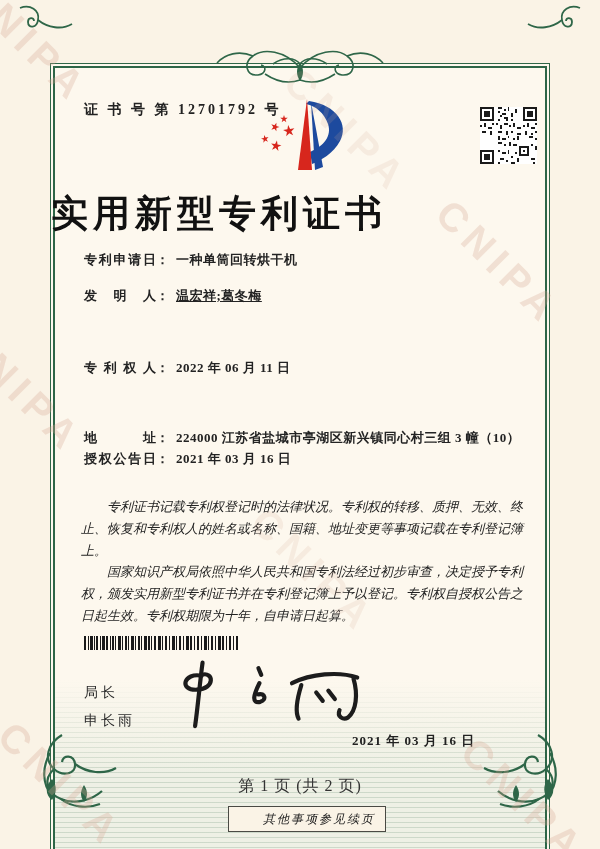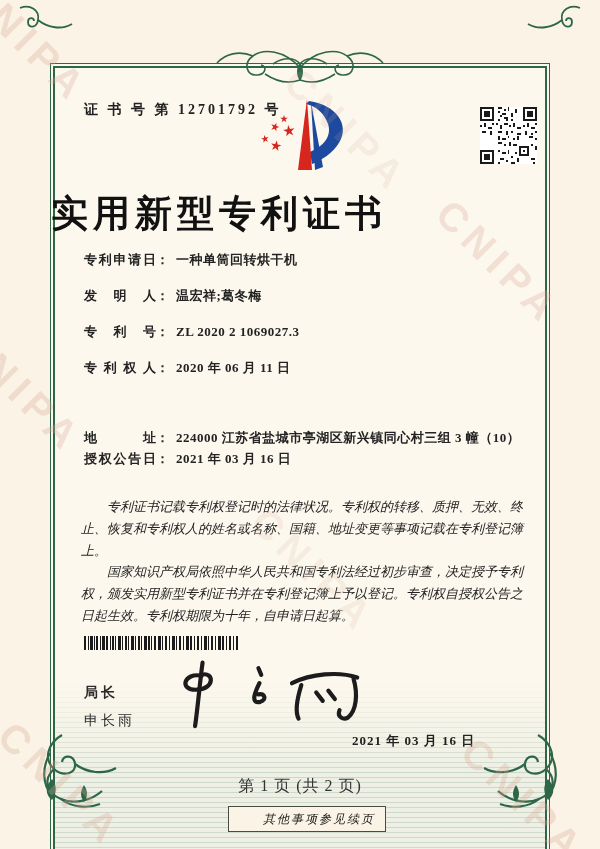--- a/index.html
+++ b/index.html
@@ -45,21 +45,21 @@
   
   .legal { position:absolute; left:30px; top:432px; width:442px; font-size:13px; line-height:1.68;
            color:#222; text-align:justify; font-style:italic; }
   .legal p { text-indent:2em; }
 
   
   .barcode { position:absolute; left:33px; top:572px; width:156px; height:14px; }
 
   
   .sig-title { position:absolute; left:33px; top:620px; font-family:"Liberation Sans","DejaVu Sans",sans-serif;
-               font-size:14px; font-weight:bold; color:#2b2b2b; letter-spacing:3px; }
+               font-size:14px; font-weight:normal; color:#2b2b2b; letter-spacing:3px; }
   .sig-name  { position:absolute; left:33px; top:648px; font-family:"Liberation Sans","DejaVu Sans",sans-serif;
                font-size:14px; font-weight:normal; color:#2b2b2b; letter-spacing:3px; }
   .sig-script { position:absolute; left:118px; top:588px; width:205px; height:95px; }
   .grant-date { position:absolute; left:255px; top:668px; width:215px; text-align:center;
                 font-size:13px; font-weight:bold; color:#222; letter-spacing:1px; }
 
   
   .page-info { position:absolute; left:0; top:712px; width:100%; text-align:center; font-size:16px;
                color:#333; letter-spacing:1px; }
   .cont-box { position:absolute; left:228px; top:806px; width:158px; height:26px; z-index:5;
@@ -193,28 +193,25 @@
           <rect x="21" y="21" width="3" height="3" fill="#ffffff"></rect>
             <rect x="22" y="22" width="1" height="1" fill="#1a1a1a"></rect>
         </svg>
       </div>
 
       <div class="title">实用新型专利证书</div>
 
       <div class="field-row" style="top:187px;">
         <span class="flabel">专利申请日</span><span class="fcolon">：</span><span class="fvalue">一种单筒回转烘干机</span>
       </div>
-      <div class="field-row" style="top:223px;">
+      <div class="field-row" style="top:223px;text-decoration:underline;">
         <span class="flabel">发明人</span><span class="fcolon">：</span><span class="fvalue">温宏祥;葛冬梅</span>
       </div>
-      <div class="field-row" style="top:259px;">
-        <span class="flabel">专利号</span><span class="fcolon">：</span><span class="fvalue">ZL 2020 2 1069027.3</span>
-      </div>
       <div class="field-row" style="top:295px;">
-        <span class="flabel">专利权人</span><span class="fcolon">：</span><span class="fvalue">2020 年 06 月 11 日</span>
+        <span class="flabel">专利权人</span><span class="fcolon">：</span><span class="fvalue">2022 年 06 月 11 日</span>
       </div>
       <div class="field-row" style="top:365px;">
         <span class="flabel">地址</span><span class="fcolon">：</span><span class="fvalue">224000 江苏省盐城市亭湖区新兴镇同心村三组 3 幢（10）</span>
       </div>
       <div class="field-row" style="top:386px;">
         <span class="flabel">授权公告日</span><span class="fcolon">：</span><span class="fvalue">2021 年 03 月 16 日</span>
       </div>
 
       <div class="legal">
         <p>专利证书记载专利权登记时的法律状况。专利权的转移、质押、无效、终止、恢复和专利权人的姓名或名称、国籍、地址变更等事项记载在专利登记簿上。</p>

